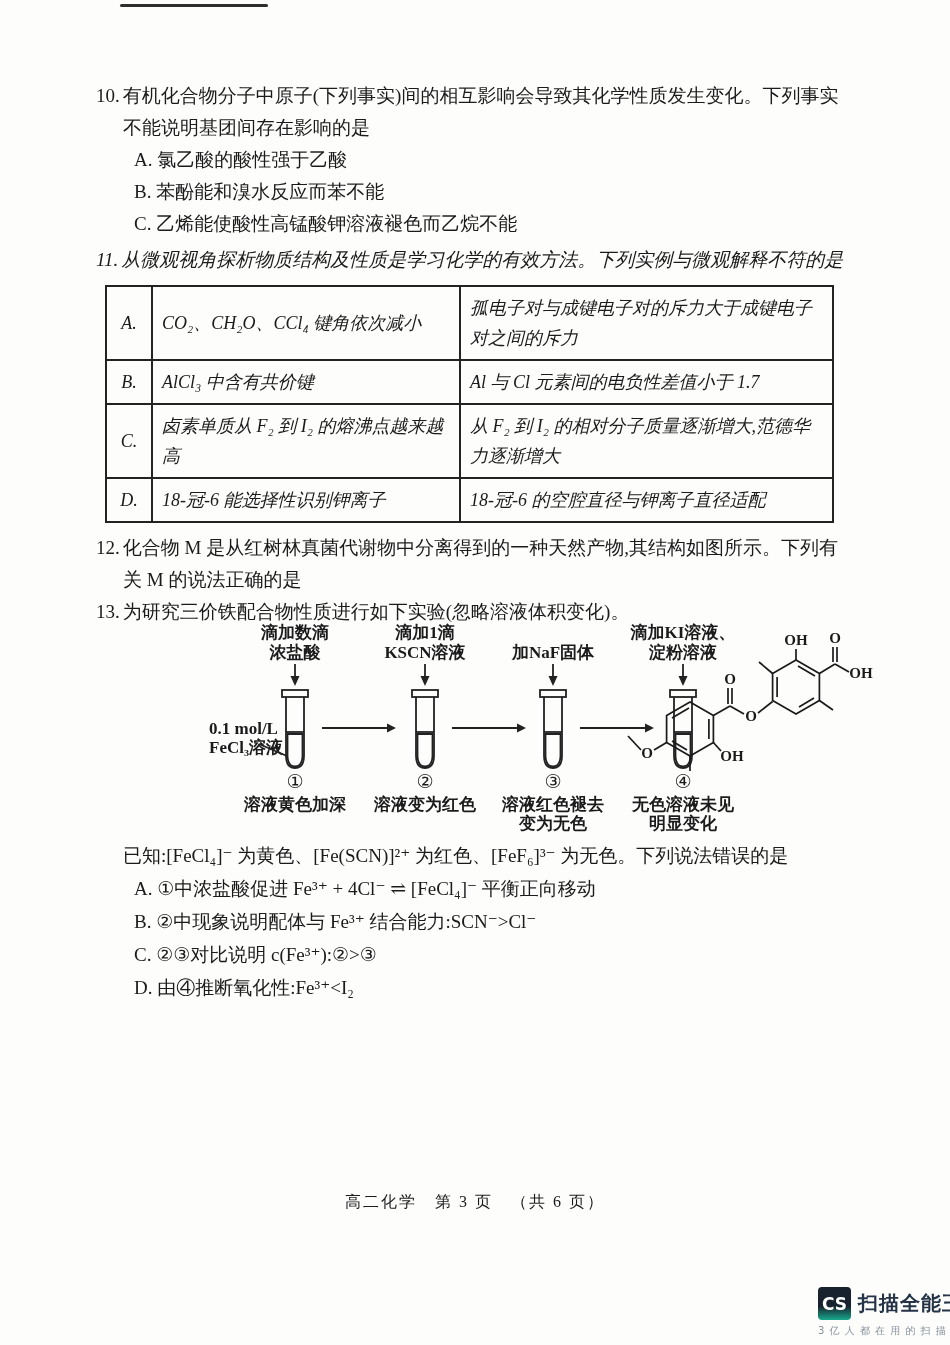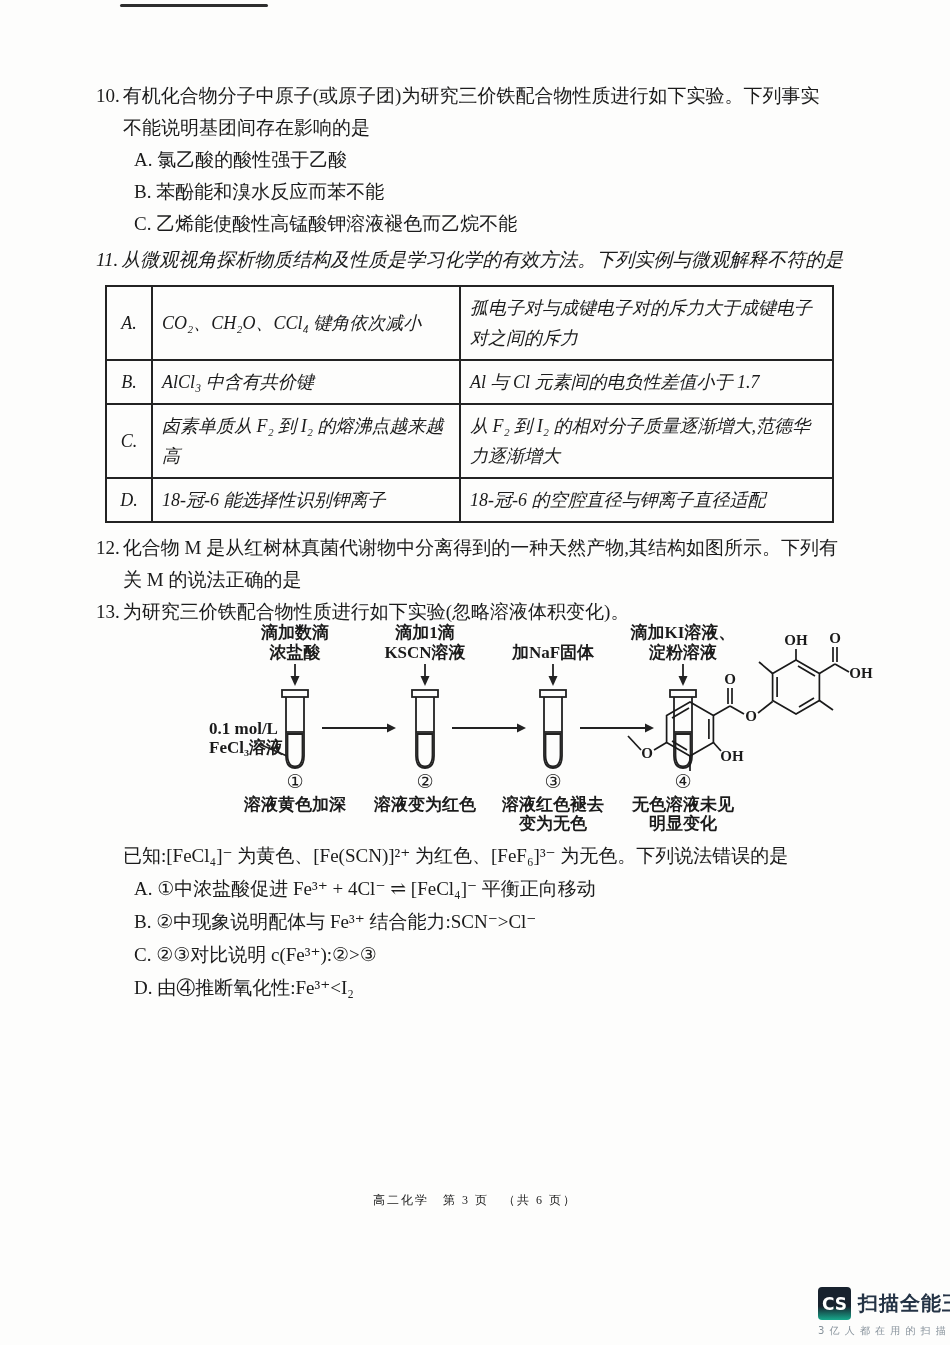--- a/index.html
+++ b/index.html
@@ -28,42 +28,42 @@
   .diagram{display:block;margin:-8px 0 0 99px;}
   .diagram line, .diagram path{stroke:#222;stroke-width:1.8;fill:none;}
   .diagram rect.lip{fill:#fdfdfc;stroke:#222;stroke-width:1.8;}
   .diagram polygon{fill:#222;stroke:none;}
   .dlabel{font-size:17px;font-weight:600;fill:#1b1b1b;text-anchor:middle;font-family:"Liberation Serif",serif;}
   .dstart{text-anchor:start;}
   .dnum{font-size:19px;fill:#1b1b1b;text-anchor:middle;font-family:"DejaVu Sans",sans-serif;}
   .known{margin-top:8px;padding-left:27px;}
   .q13opt{line-height:33px;}
   .footer{position:absolute;left:0;top:1192px;width:950px;text-align:center;
-          font-size:12px;letter-spacing:2px;}
+          font-size:16px;letter-spacing:2px;}
   .badge{position:absolute;left:818px;top:1287px;}
   .badge-row{display:flex;align-items:center;gap:7px;}
   .badge-icon{width:33px;height:33px;border-radius:4px;
               background:linear-gradient(180deg,#18222e 58%,#17a98c 100%);
               color:#ffffff;font-weight:bold;font-size:17px;display:flex;align-items:center;
               justify-content:center;font-family:"DejaVu Sans",sans-serif;}
   .badge-title{font-size:20px;font-weight:bold;color:#243345;letter-spacing:1px;
                font-family:"DejaVu Sans",sans-serif;}
   .badge-sub{margin-top:4px;font-size:10px;color:#87929b;letter-spacing:1px;text-align:center;
              font-family:"DejaVu Sans",sans-serif;white-space:nowrap;}
 </style>
 </head>
 <body>
 
 <div class="page">
   <div class="top-line"></div>
 
   <div class="content">
 
     <section>
-      <p><span class="qnum">10.</span><span>有机化合物分子中原子(或原子团)为研究三价铁配合物性质进行如下实验。下列事实</span></p>
+      <p><span class="qnum">10.</span><span>有机化合物分子中原子(下列事实)间的相互影响会导致其化学性质发生变化。下列事实</span></p>
       <p class="indent">不能说明基团间存在影响的是</p>
       <p class="option">A. 氯乙酸的酸性强于乙酸</p>
       <p class="option">B. 苯酚能和溴水反应而苯不能</p>
       <p class="option">C. 乙烯能使酸性高锰酸钾溶液褪色而乙烷不能</p>
     </section>
 
     <section class="mt4">
       <p><span class="qnum">11.</span><span>从微观视角探析物质结构及性质是学习化学的有效方法。下列实例与微观解释不符的是</span></p>
       <table>
         <colgroup>

